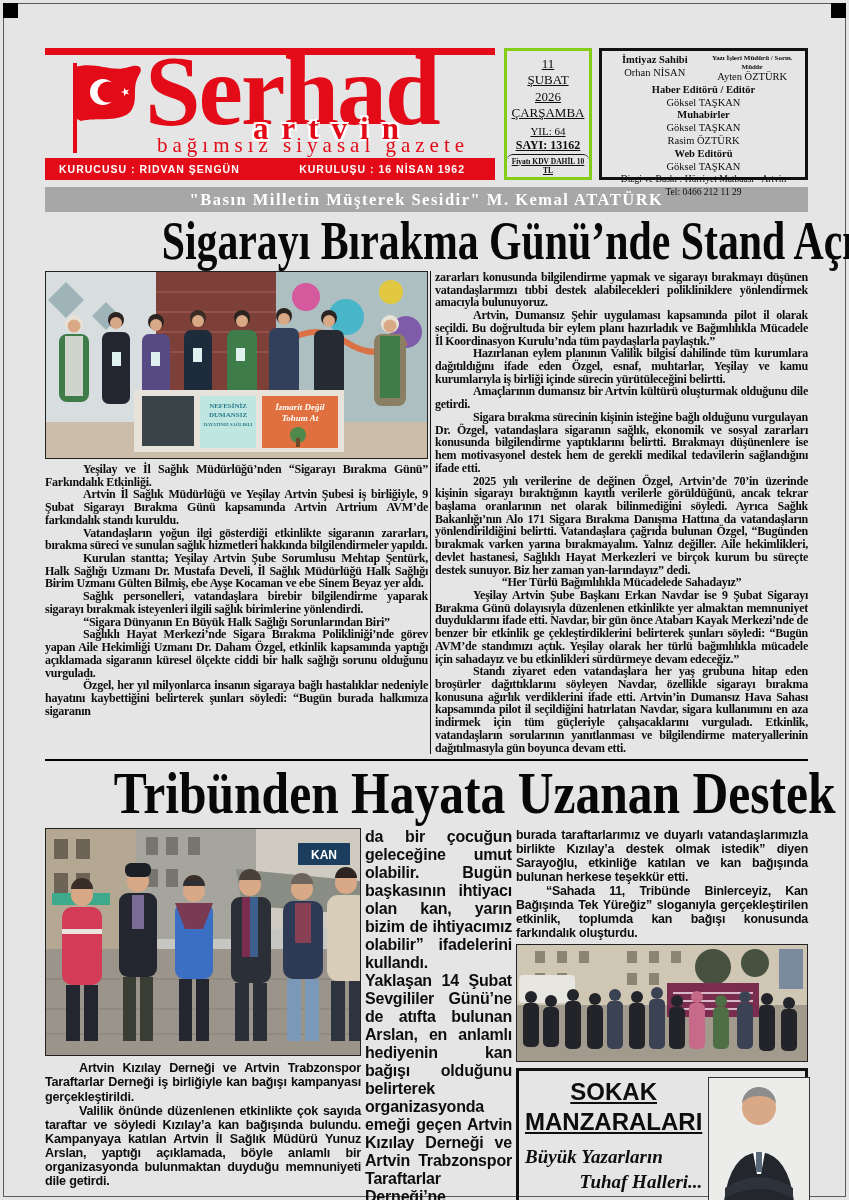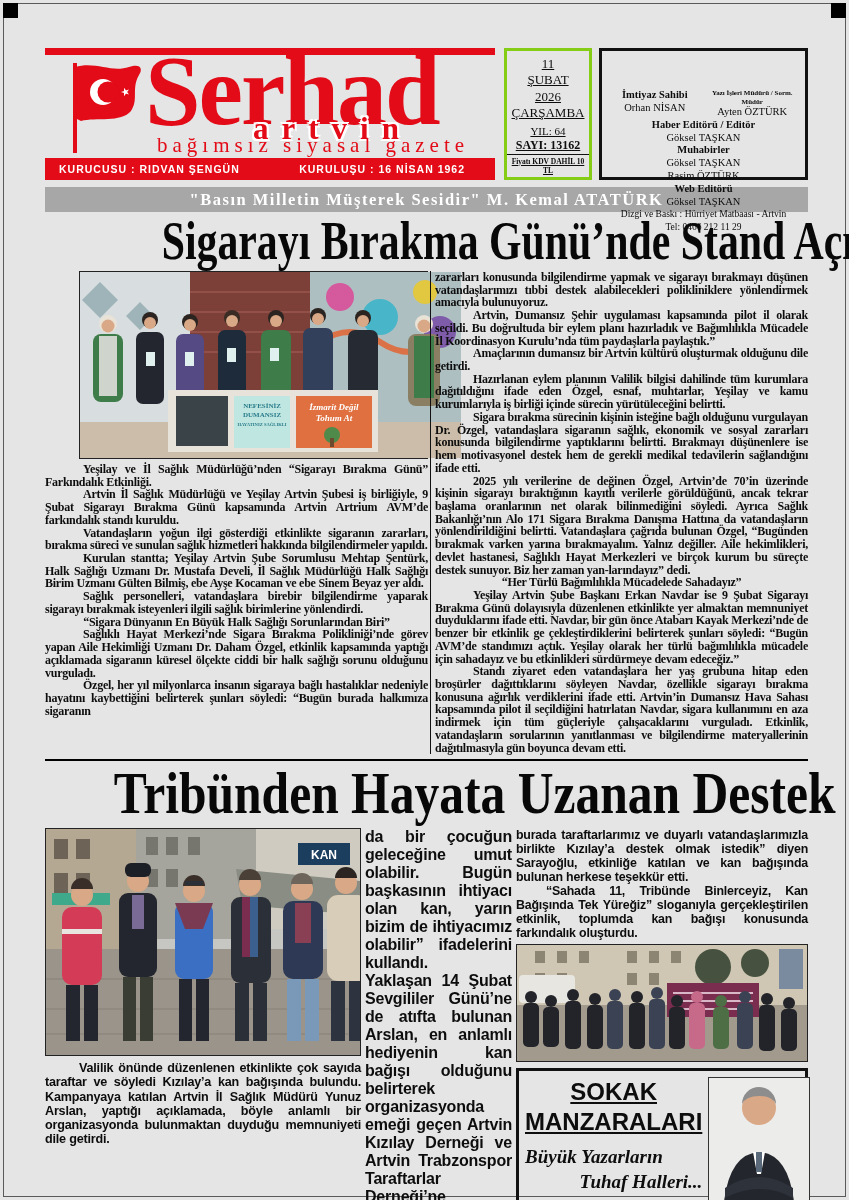--- a/index.html
+++ b/index.html
@@ -22,45 +22,45 @@
   .tagline{position:absolute;left:112px;bottom:0px;font-size:21px;font-weight:normal;color:var(--red);letter-spacing:5px;}
   .founder-bar{height:22px;background:var(--red);color:#fff;display:flex;align-items:center;justify-content:space-between;
                padding:0 30px 0 14px;font-family:"Liberation Sans",sans-serif;font-size:10.5px;font-weight:bold;letter-spacing:1px;}
   .date-box{width:88px;margin-left:9px;border:3px solid #84cc16;box-sizing:border-box;text-align:center;
             display:flex;flex-direction:column;padding-top:5px;text-decoration:underline;}
   .date-box .d1{font-size:13px;line-height:1.25;}
   .date-box .d2{font-size:13px;line-height:1.25;}
   .date-box .gap{height:6px;}
   .date-box .yil{font-size:11px;line-height:1.3;}
   .date-box .sayi{font-size:12px;font-weight:bold;line-height:1.3;}
-  .date-box .price{margin-top:auto;border-top:1px solid #111;font-size:7.5px;font-weight:bold;padding:2px 0;}
+  .date-box .price{margin-top:auto;border-top:1px solid #111;font-size:7.5px;font-weight:bold;padding:2px 0;border-radius:6px;}
   .kunye-box{flex:1;margin-left:7px;border:3px solid #111;box-sizing:border-box;text-align:center;
              font-size:10.5px;line-height:1.22;padding-top:3px;}
   .kunye-row{display:flex;justify-content:space-around;padding:0 4px;}
-  .kunye-row .cell{width:49%;margin-top:35px;}
+  .kunye-row .cell{width:49%;}
   .kunye-box .bold{font-weight:bold;}
   .kunye-row .small{font-size:7px;font-weight:bold;}
   .kunye-box .print-line{font-size:9.5px;margin-top:1px;}
 
   
   .motto-bar{margin-top:7px;height:25px;background:#a7a7a7;display:flex;align-items:center;justify-content:center;}
   .motto-bar span{color:#fff;font-weight:bold;font-size:16.5px;letter-spacing:1.5px;}
   .headline{text-align:center;white-space:nowrap;margin:0;line-height:1;}
   .headline .hspan{display:inline-block;font-weight:bold;color:#080808;}
   .headline1{margin-top:1px;height:54px;}
   .headline1 .hspan{font-size:55px;transform:scaleX(0.76);}
   .headline2{margin-top:3px;height:60px;}
   .headline2 .hspan{font-size:59px;transform:scaleX(0.84);}
 
   
   .article1{display:flex;margin-top:4px;}
   .a1-left{width:383px;}
   .a1-vrule{width:1px;background:#111;margin:0 0 0 2px;}
   .a1-right{flex:1;padding-left:4px;}
-  .a1-left .photo-frame{border:1px solid #222;margin-left:34px;}
+  .a1-left .photo-frame{border:1px solid #222;}
   .ptxt p{margin:0;text-align:justify;font-weight:bold;font-size:12px;line-height:1.06;letter-spacing:-0.25px;text-indent:38px;}
   .ptxt p.noind{text-indent:0;}
   .ptxt p.sub{text-indent:0;text-align:center;}
   .a1-left .ptxt{margin-top:4px;}
 
   .hrule{border-bottom:2.5px solid #000;margin-top:5px;}
 
   
   .article2{display:flex;margin-top:4px;font-family:"Liberation Sans",sans-serif;}
   .a2-left{width:316px;}
@@ -244,22 +244,22 @@
           <p>Sağlık personelleri, vatandaşlara birebir bilgilendirme yaparak sigarayı bırakmak isteyenleri ilgili sağlık birimlerine yönlendirdi.</p>
           <p class="sub">“Sigara Dünyanın En Büyük Halk Sağlığı Sorunlarından Biri”</p>
           <p>Sağlıklı Hayat Merkezi’nde Sigara Bırakma Polikliniği’nde görev yapan Aile Hekimliği Uzmanı Dr. Daham Özgel, etkinlik kapsamında yaptığı açıklamada sigaranın küresel ölçekte ciddi bir halk sağlığı sorunu olduğunu vurguladı.</p>
           <p>Özgel, her yıl milyonlarca insanın sigaraya bağlı hastalıklar nedeniyle hayatını kaybettiğini belirterek şunları söyledi: “Bugün burada halkımıza sigaranın</p>
         </div>
       </div>
       <div class="a1-vrule"></div>
       <div class="a1-right ptxt">
         <p class="noind">zararları konusunda bilgilendirme yapmak ve sigarayı bırakmayı düşünen vatandaşlarımızı tıbbi destek alabilecekleri polikliniklere yönlendirmek amacıyla bulunuyoruz.</p>
         <p>Artvin, Dumansız Şehir uygulaması kapsamında pilot il olarak seçildi. Bu doğrultuda bir eylem planı hazırladık ve Bağımlılıkla Mücadele İl Koordinasyon Kurulu’nda tüm paydaşlarla paylaştık.”</p>
+        <p>Hazırlanan eylem planının Valilik bilgisi dahilinde tüm kurumlara dağıtıldığını ifade eden Özgel, esnaf, muhtarlar, Yeşilay ve kamu kurumlarıyla iş birliği içinde sürecin yürütüleceğini belirtti.</p>
         <p>Amaçlarının dumansız bir Artvin kültürü oluşturmak olduğunu dile getirdi.</p>
-        <p>Hazırlanan eylem planının Valilik bilgisi dahilinde tüm kurumlara dağıtıldığını ifade eden Özgel, esnaf, muhtarlar, Yeşilay ve kamu kurumlarıyla iş birliği içinde sürecin yürütüleceğini belirtti.</p>
         <p>Sigara bırakma sürecinin kişinin isteğine bağlı olduğunu vurgulayan Dr. Özgel, vatandaşlara sigaranın sağlık, ekonomik ve sosyal zararları konusunda bilgilendirme yaptıklarını belirtti. Bırakmayı düşünenlere ise hem motivasyonel destek hem de gerekli medikal tedavilerin sağlandığını ifade etti.</p>
         <p>2025 yılı verilerine de değinen Özgel, Artvin’de 70’in üzerinde kişinin sigarayı bıraktığının kayıtlı verilerle görüldüğünü, ancak tekrar başlama oranlarının net olarak bilinmediğini söyledi. Ayrıca Sağlık Bakanlığı’nın Alo 171 Sigara Bırakma Danışma Hattına da vatandaşların yönlendirildiğini belirtti. Vatandaşlara çağrıda bulunan Özgel, “Bugünden bırakmak varken yarına bırakmayalım. Yalnız değiller. Aile hekimlikleri, devlet hastanesi, Sağlıklı Hayat Merkezleri ve birçok kurum bu süreçte destek sunuyor. Biz her zaman yan-larındayız” dedi.</p>
         <p class="sub">“Her Türlü Bağımlılıkla Mücadelede Sahadayız”</p>
         <p>Yeşilay Artvin Şube Başkanı Erkan Navdar ise 9 Şubat Sigarayı Bırakma Günü dolayısıyla düzenlenen etkinlikte yer almaktan memnuniyet duyduklarını ifade etti. Navdar, bir gün önce Atabarı Kayak Merkezi’nde de benzer bir etkinlik ge çekleştirdiklerini belirterek şunları söyledi: “Bugün AVM’de standımızı açtık. Yeşilay olarak her türlü bağımlılıkla mücadele için sahadayız ve bu etkinlikleri sürdürmeye devam edeceğiz.”</p>
         <p>Standı ziyaret eden vatandaşlara her yaş grubuna hitap eden broşürler dağıttıklarını söyleyen Navdar, özellikle sigarayı bırakma konusuna ağırlık verdiklerini ifade etti. Artvin’in Dumansız Hava Sahası kapsamında pilot il seçildiğini hatırlatan Navdar, sigara kullanımını en aza indirmek için tüm güçleriyle çalışacaklarını vurguladı. Etkinlik, vatandaşların sorularının yanıtlanması ve bilgilendirme materyallerinin dağıtılmasıyla gün boyunca devam etti.</p>
       </div>
     </section>
 
     <div class="hrule"></div>
 
@@ -336,20 +336,21 @@
                 <rect x="259" y="150" width="14" height="62" fill="#7a98b8"></rect>
               <circle cx="300" cy="54" r="11" fill="#d9a886"></circle>
                 <path d="M289 49 a11 11 0 0 1 22 0 Z" fill="#2b2420"></path>
               <rect x="281" y="66" width="42" height="86" rx="11" fill="#d8cdb8"></rect>
               <rect x="285" y="152" width="14" height="60" fill="#2e3340"></rect>
                 <rect x="303" y="152" width="11" height="60" fill="#2e3340"></rect>
             </g>
           </svg>
         </div>
         <div class="stxt">
+          <p>Artvin Kızılay Derneği ve Artvin Trabzonspor Taraftarlar Derneği iş birliğiyle kan bağışı kampanyası gerçekleştirildi.</p>
           <p>Valilik önünde düzenlenen etkinlikte çok sayıda taraftar ve söyledi Kızılay’a kan bağışında bulundu. Kampanyaya katılan Artvin İl Sağlık Müdürü Yunuz Arslan, yaptığı açıklamada, böyle anlamlı bir organizasyonda bulunmaktan duyduğu memnuniyeti dile getirdi.</p>
 
         </div>
       </div>
 
       <div class="a2-mid stxt">
         <p class="noind">da bir çocuğun geleceğine umut olabilir. Bugün başkasının ihtiyacı olan kan, yarın bizim de ihtiyacımız olabilir” ifadelerini kullandı.</p>
         <p>Yaklaşan 14 Şubat Sevgililer Günü’ne de atıfta bulunan Arslan, en anlamlı hediyenin kan bağışı olduğunu belirterek organizasyonda emeği geçen Artvin Kızılay Derneği ve Artvin Trabzonspor Taraftarlar Derneği’ne teşekkür etti.</p>
 
       </div>

